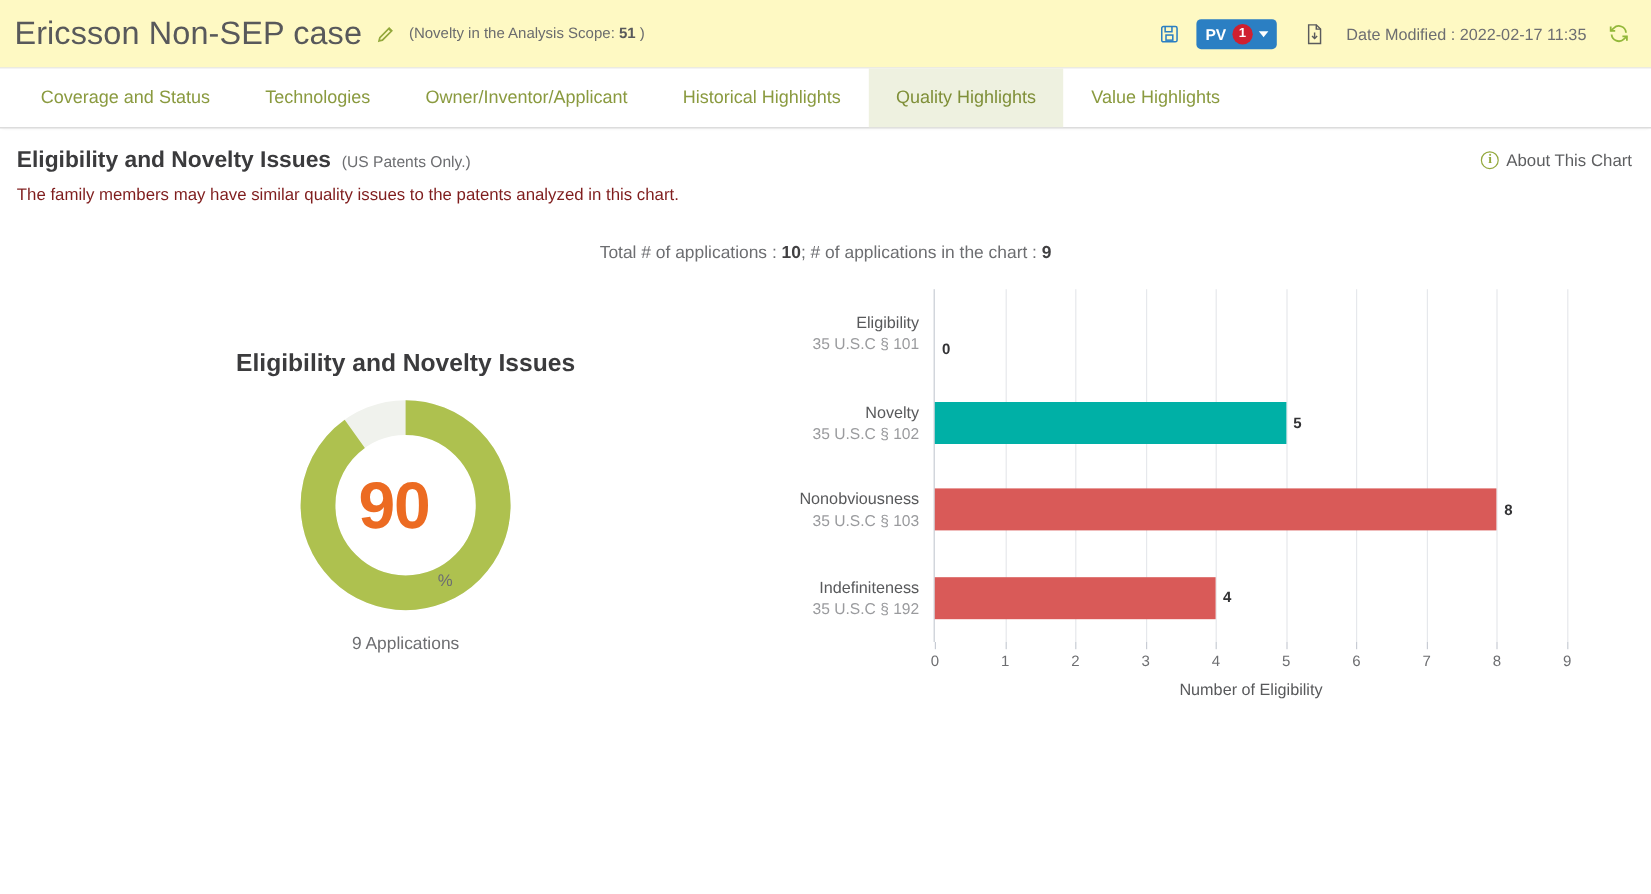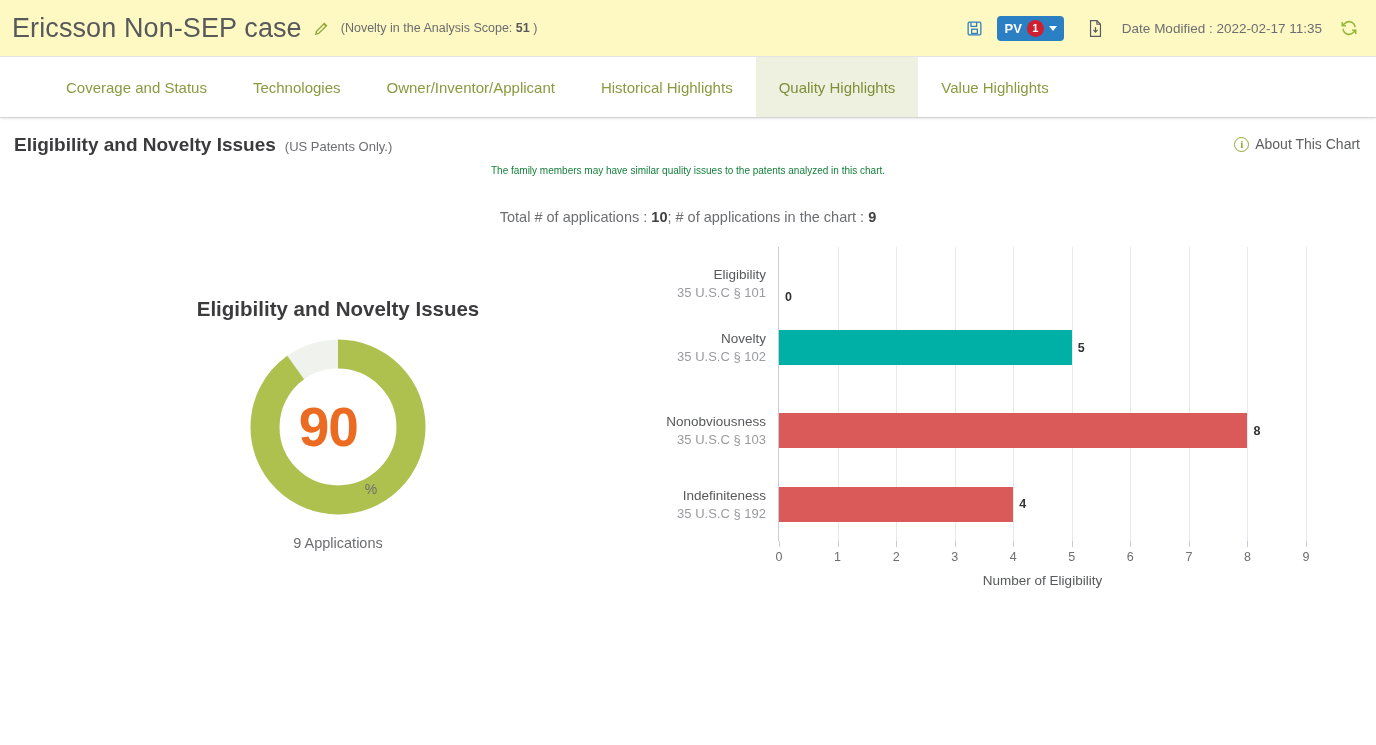--- a/index.html
+++ b/index.html
@@ -86,28 +86,27 @@
   .date-mod {
     margin-left: 13px;
     font-size: 13.5px;
     color: #6d6e71;
     white-space: nowrap;
   }
   .refresh-icon { margin-left: 14px; color: #93b83a; }
 
   
   .tabbar {
-    height: 62px;
+    height: 51px;
     display: flex;
     align-items: stretch;
     border-top: 1px solid #e3e3e3;
     border-bottom: 1px solid #d4d4d4;
     box-shadow: 0 2px 3px -2px rgba(0,0,0,0.18);
     background: #ffffff;
-    padding-left: 32px;
   }
   .tab {
     display: flex;
     align-items: center;
     padding: 0 23px;
     font-size: 15px;
     color: #8a9a3f;
     cursor: pointer;
     white-space: nowrap;
   }
@@ -154,23 +153,22 @@
     color: #93a83c;
     font-size: 11px;
     font-weight: 700;
     display: inline-flex;
     align-items: center; justify-content: center;
     line-height: 1;
     font-family: "Liberation Serif", serif;
   }
   .panel-desc {
     margin-top: 9px;
-    font-size: 10px;
-    color: #15803d;
-    text-align: center;
+    font-size: 14px;
+    color: #7f1d1d;
   }
 
   
   .filter-row {
     margin-top: 19px;
     display: flex;
     align-items: center;
     gap: 0;
   }
   .filter-label {
@@ -507,21 +505,21 @@
           <div class="gridline" style="left: 100%;"></div>
           <div class="bar-row" style="top: 0px; height: 73.5px;">
             <div class="ylab">
               <span class="ylab-main">Eligibility</span>
               <span class="ylab-sub">35 U.S.C § 101</span>
             </div>
             <div class="bar" style="width: 0%; background: rgb(0, 176, 166);">
               <span class="bar-val zero">0</span>
             </div>
           </div>
-          <div class="bar-row" style="top: 64px; height: 73.5px; text-decoration: underline;">
+          <div class="bar-row" style="top: 75px; height: 73.5px; text-decoration: underline;">
             <div class="ylab">
               <span class="ylab-main">Novelty</span>
               <span class="ylab-sub">35 U.S.C § 102</span>
             </div>
             <div class="bar" style="width: 55.5556%; background: rgb(0, 176, 166);">
               <span class="bar-val">5</span>
             </div>
           </div>
           <div class="bar-row" style="top: 147px; height: 73.5px;">
             <div class="ylab">

